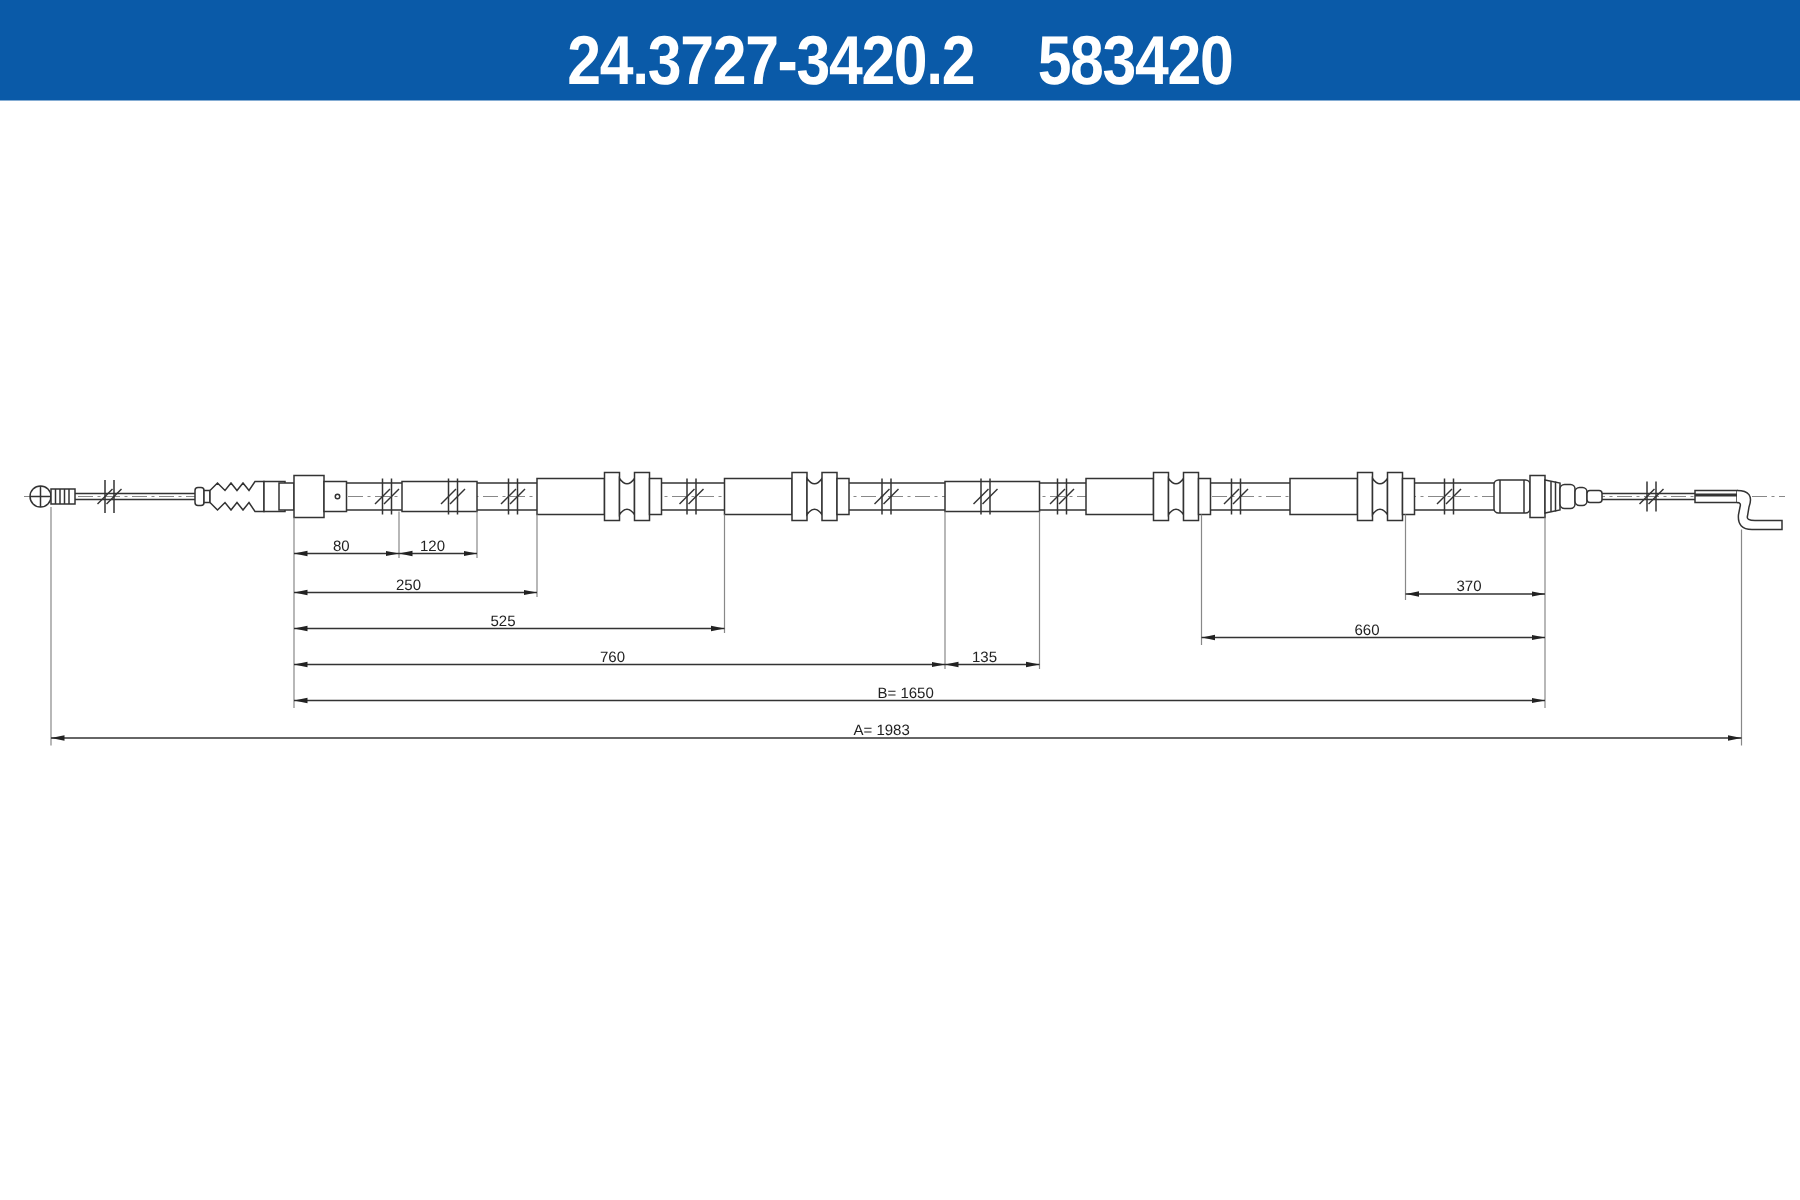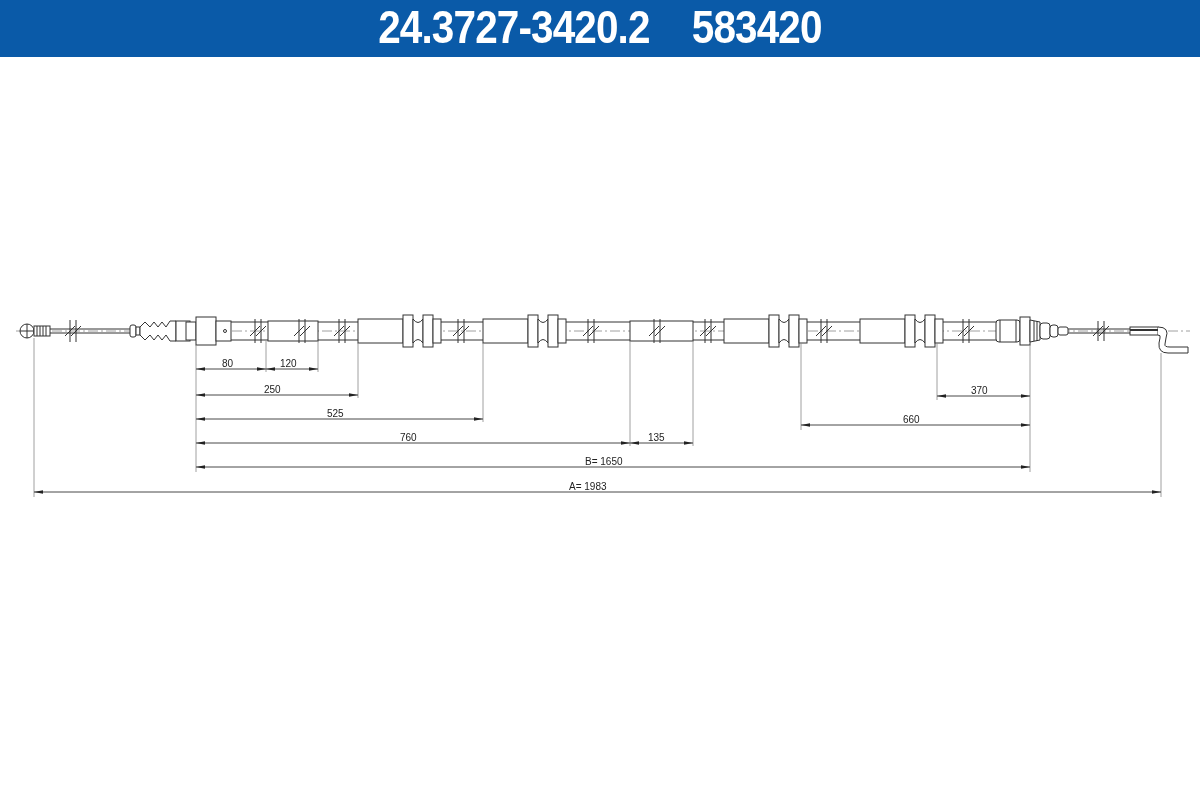--- a/index.html
+++ b/index.html
@@ -1,17 +1,17 @@
 <!DOCTYPE html>
 <html><head>
 <meta charset="utf-8">
 <style>
   html, body { margin: 0; padding: 0; background: #ffffff; }
   body { width: 1200px; height: 800px; position: relative; overflow: hidden; font-family: "Liberation Sans", sans-serif; }
-  .header { position: absolute; left: 0; top: 0; width: 1200px; height: 57px; background: #0a5aa8; display: flex; align-items: flex-start; justify-content: center; }
+  .header { position: absolute; left: 0; top: 0; width: 1200px; height: 67px; background: #0a5aa8; display: flex; align-items: flex-end; justify-content: center; }
   .header-inner { display: flex; gap: 48px; color: #ffffff; font-family: "Liberation Sans", sans-serif; font-weight: bold; font-size: 46px; letter-spacing: -1px; transform: scaleX(0.88); }
   .drawing { position: absolute; left: 0; top: 0; width: 1200px; height: 800px; }
   .dimtext { font-family: "Liberation Sans", sans-serif; font-size: 10px; fill: #222; }
 </style>
 </head>
 <body>
 
 <div class="header">
   <div class="header-inner">
     <span>24.3727-3420.2</span>

